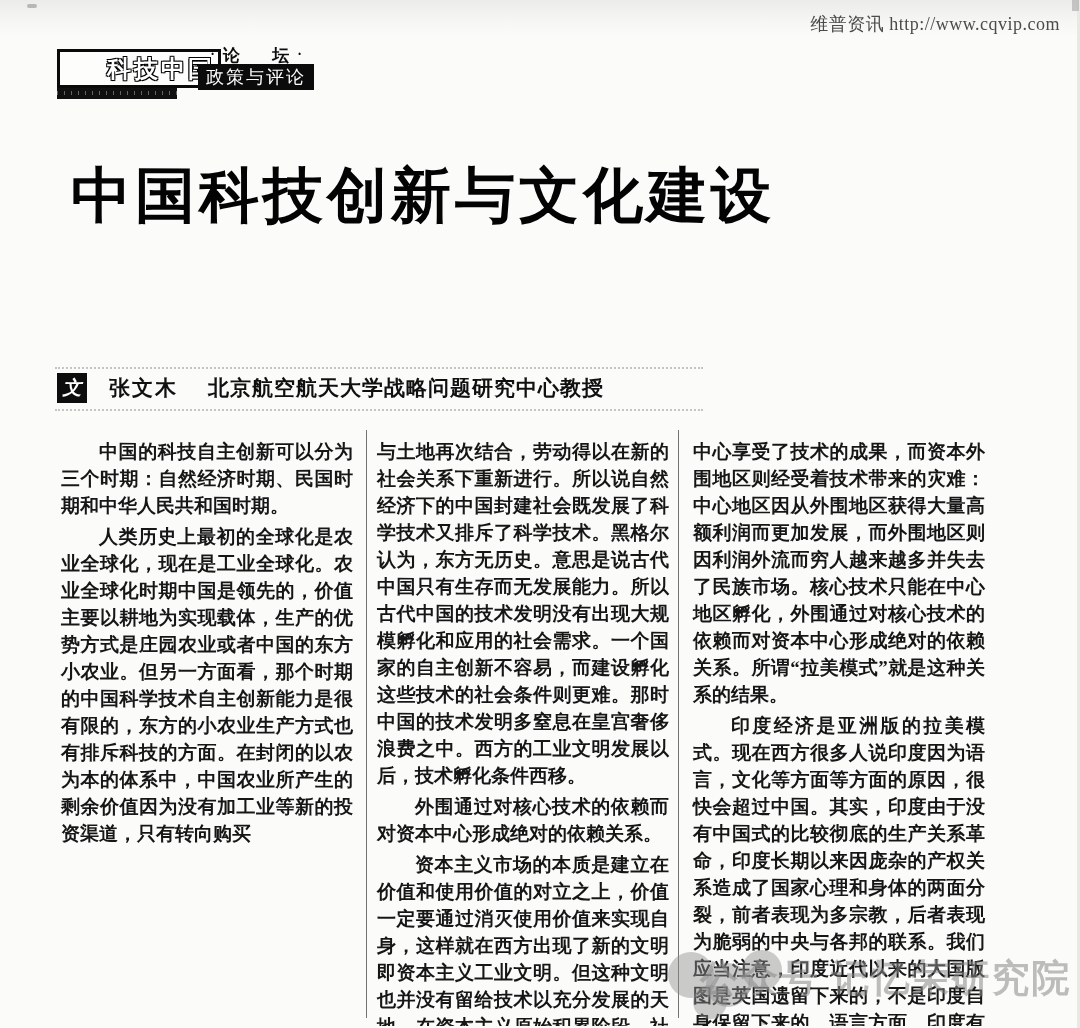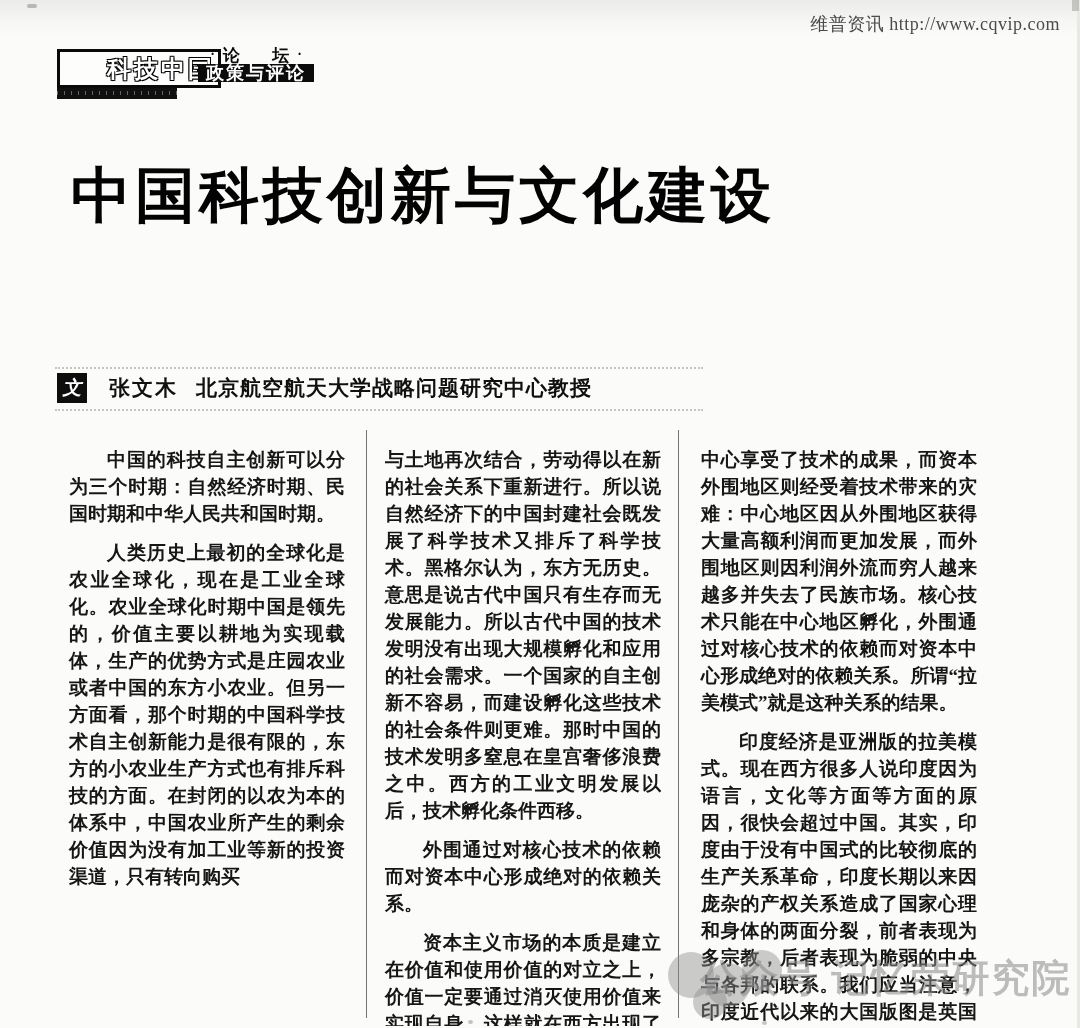--- a/index.html
+++ b/index.html
@@ -27,43 +27,43 @@
     display:flex;align-items:center;justify-content:center;padding-left:44px;}
   .logo-text{font-size:24px;font-weight:800;letter-spacing:3px;color:#fff;white-space:nowrap;
     text-shadow:-1px -1px 0 #000,1px -1px 0 #000,-1px 1px 0 #000,1px 1px 0 #000,0 0 1px #000;}
   .logo-strip{position:absolute;left:57px;top:88px;width:120px;height:11px;background:#101010;
     background-image:repeating-linear-gradient(90deg,rgba(255,255,255,.35) 0 1px,transparent 1px 7px);
     background-size:auto 4px;background-position:0 3px;background-repeat:repeat-x;}
   .forum-line{position:absolute;left:197px;top:44px;width:118px;text-align:center;
     font-size:17px;font-weight:700;color:#0c0c0c;white-space:nowrap;}
   .forum-line .dot{margin:0 8px;font-size:14px;vertical-align:2px;}
   .forum-line .lbl{letter-spacing:14px;margin-right:-14px;}
-  .policy-bar{position:absolute;left:198px;top:64px;width:116px;height:18px;background:#0b0b0b;
+  .policy-bar{position:absolute;left:198px;top:64px;width:116px;height:26px;background:#0b0b0b;
     display:flex;align-items:center;justify-content:center;
-    font-size:18px;font-weight:700;color:#fdfdfd;letter-spacing:2px;}
+    font-size:18px;font-weight:400;color:#fdfdfd;letter-spacing:2px;}
 
   
   .article-title{position:absolute;left:71px;top:152px;line-height:88px;
     font-size:60px;font-weight:900;color:#030303;letter-spacing:4px;white-space:nowrap;}
 
   
   .rule-dotted{position:absolute;left:55px;width:648px;border-top:2px dotted #b8b8b4;opacity:.8;}
   .rule-top{top:367px;}
   .rule-bottom{top:409px;}
   .byline{position:absolute;left:57px;top:371px;height:34px;display:flex;align-items:center;}
   .byline-badge{width:30px;height:30px;background:#0d0d0d;color:#fff;
     display:flex;align-items:center;justify-content:center;
     font-size:19px;font-style:italic;font-weight:700;}
   .byline-author{margin-left:22px;font-size:21px;font-weight:700;letter-spacing:2px;color:#101010;}
-  .byline-affiliation{margin-left:18px;font-size:21px;font-weight:700;letter-spacing:1px;color:#101010;}
+  .byline-affiliation{margin-left:30px;font-size:21px;font-weight:700;letter-spacing:1px;color:#101010;}
 
   
   .col{position:absolute;top:434px;width:300px;height:592px;overflow:hidden;
     font-size:19px;line-height:27px;text-align:justify;color:#161616;font-weight:600;}
-  .col p{margin:12px;word-break:break-all;}
+  .col p{margin:4px;word-break:break-all;}
   .col p.indent{text-indent:2em;}
   .col-1{left:57px;}
   .col-2{left:373px;}
   .col-3{left:689px;}
   .vline{position:absolute;top:430px;height:588px;width:1px;background:#3a3a3a;opacity:.7;}
   .vline-1{left:366px;}
   .vline-2{left:678px;}
 
   
   .wm{position:absolute;left:0;top:0;width:1080px;height:776px;pointer-events:none;}

